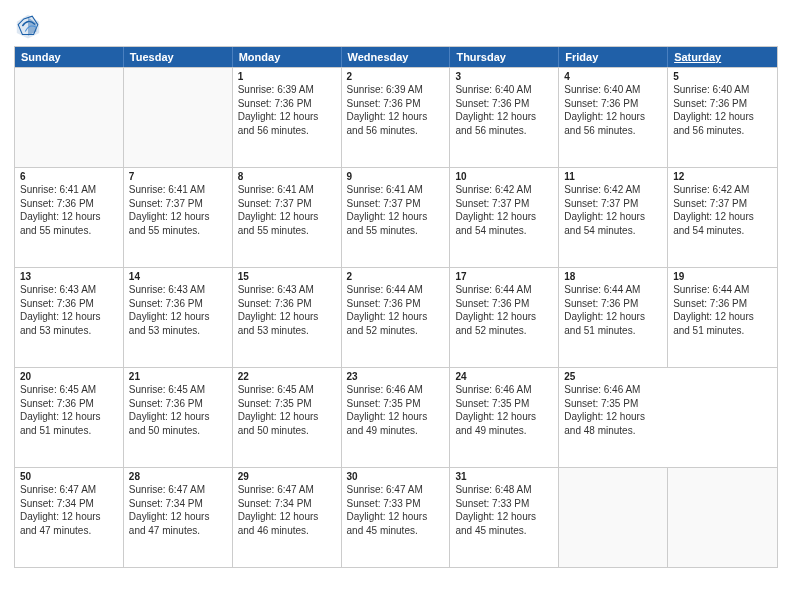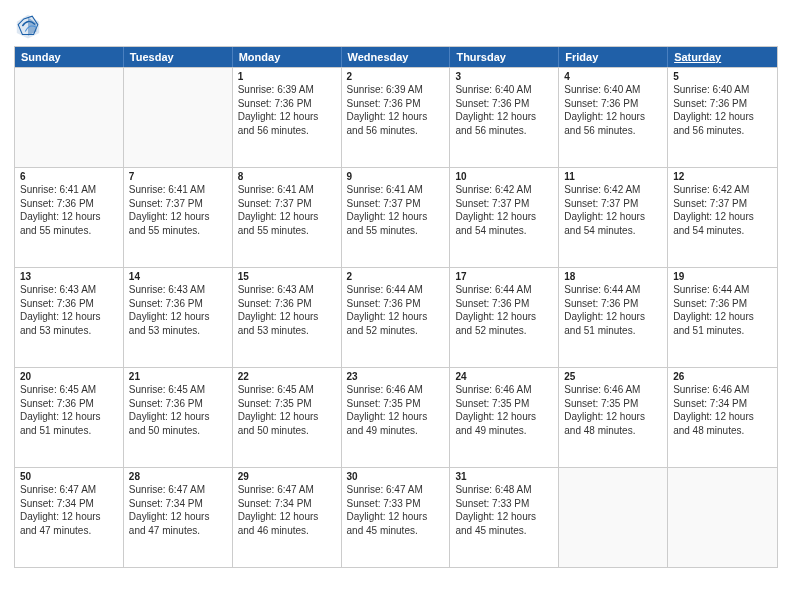--- a/index.html
+++ b/index.html
@@ -302,26 +302,20 @@
             <div class="cell-detail">Sunrise: 6:46 AM
 Sunset: 7:35 PM
 Daylight: 12 hours and 49 minutes.</div>
           </div>
           <div class="cal-cell">
             <span class="day-num">25</span>
             <div class="cell-detail">Sunrise: 6:46 AM
 Sunset: 7:35 PM
 Daylight: 12 hours and 48 minutes.</div>
           </div>
-          <div class="cal-cell">
-            <span class="day-num">26</span>
-            <div class="cell-detail">Sunrise: 6:46 AM
-Sunset: 7:34 PM
-Daylight: 12 hours and 48 minutes.</div>
-          </div>
         </div>
         <div class="cal-row">
           <div class="cal-cell">
             <span class="day-num">50</span>
             <div class="cell-detail">Sunrise: 6:47 AM
 Sunset: 7:34 PM
 Daylight: 12 hours and 47 minutes.</div>
           </div>
           <div class="cal-cell">
             <span class="day-num">28</span>

